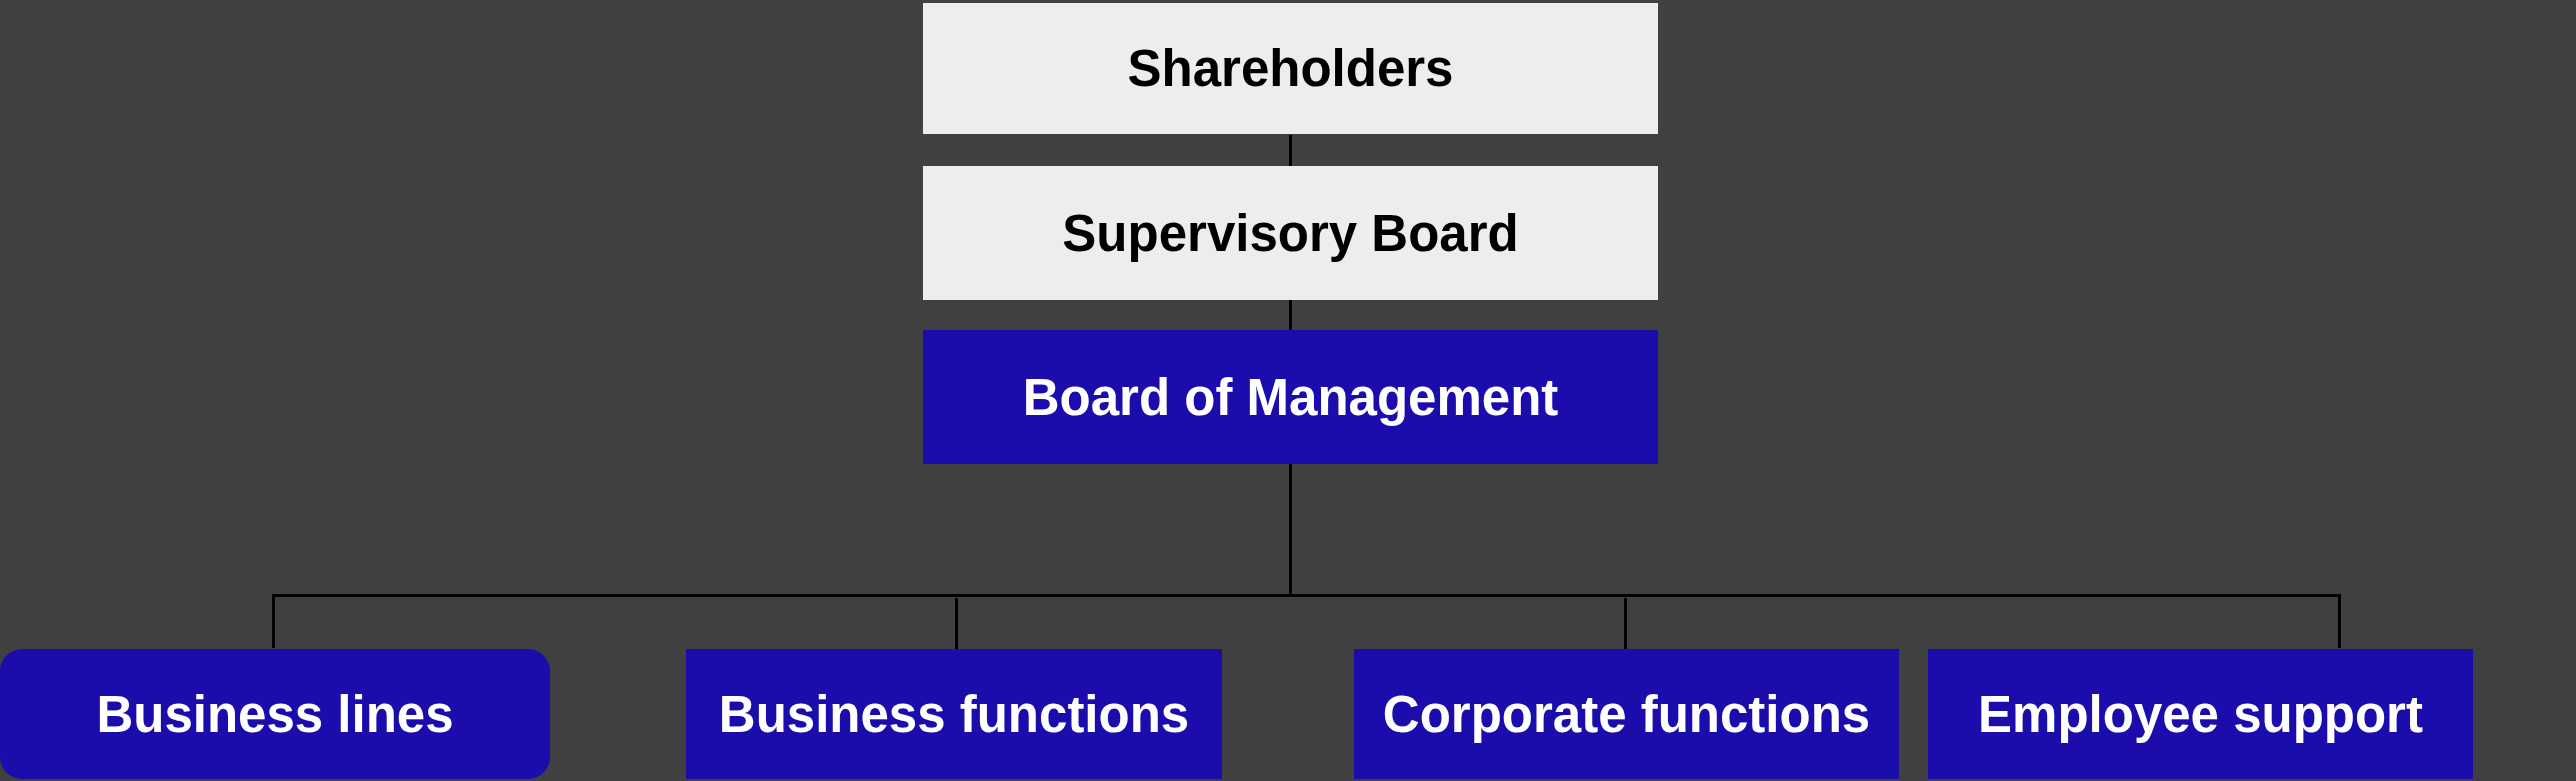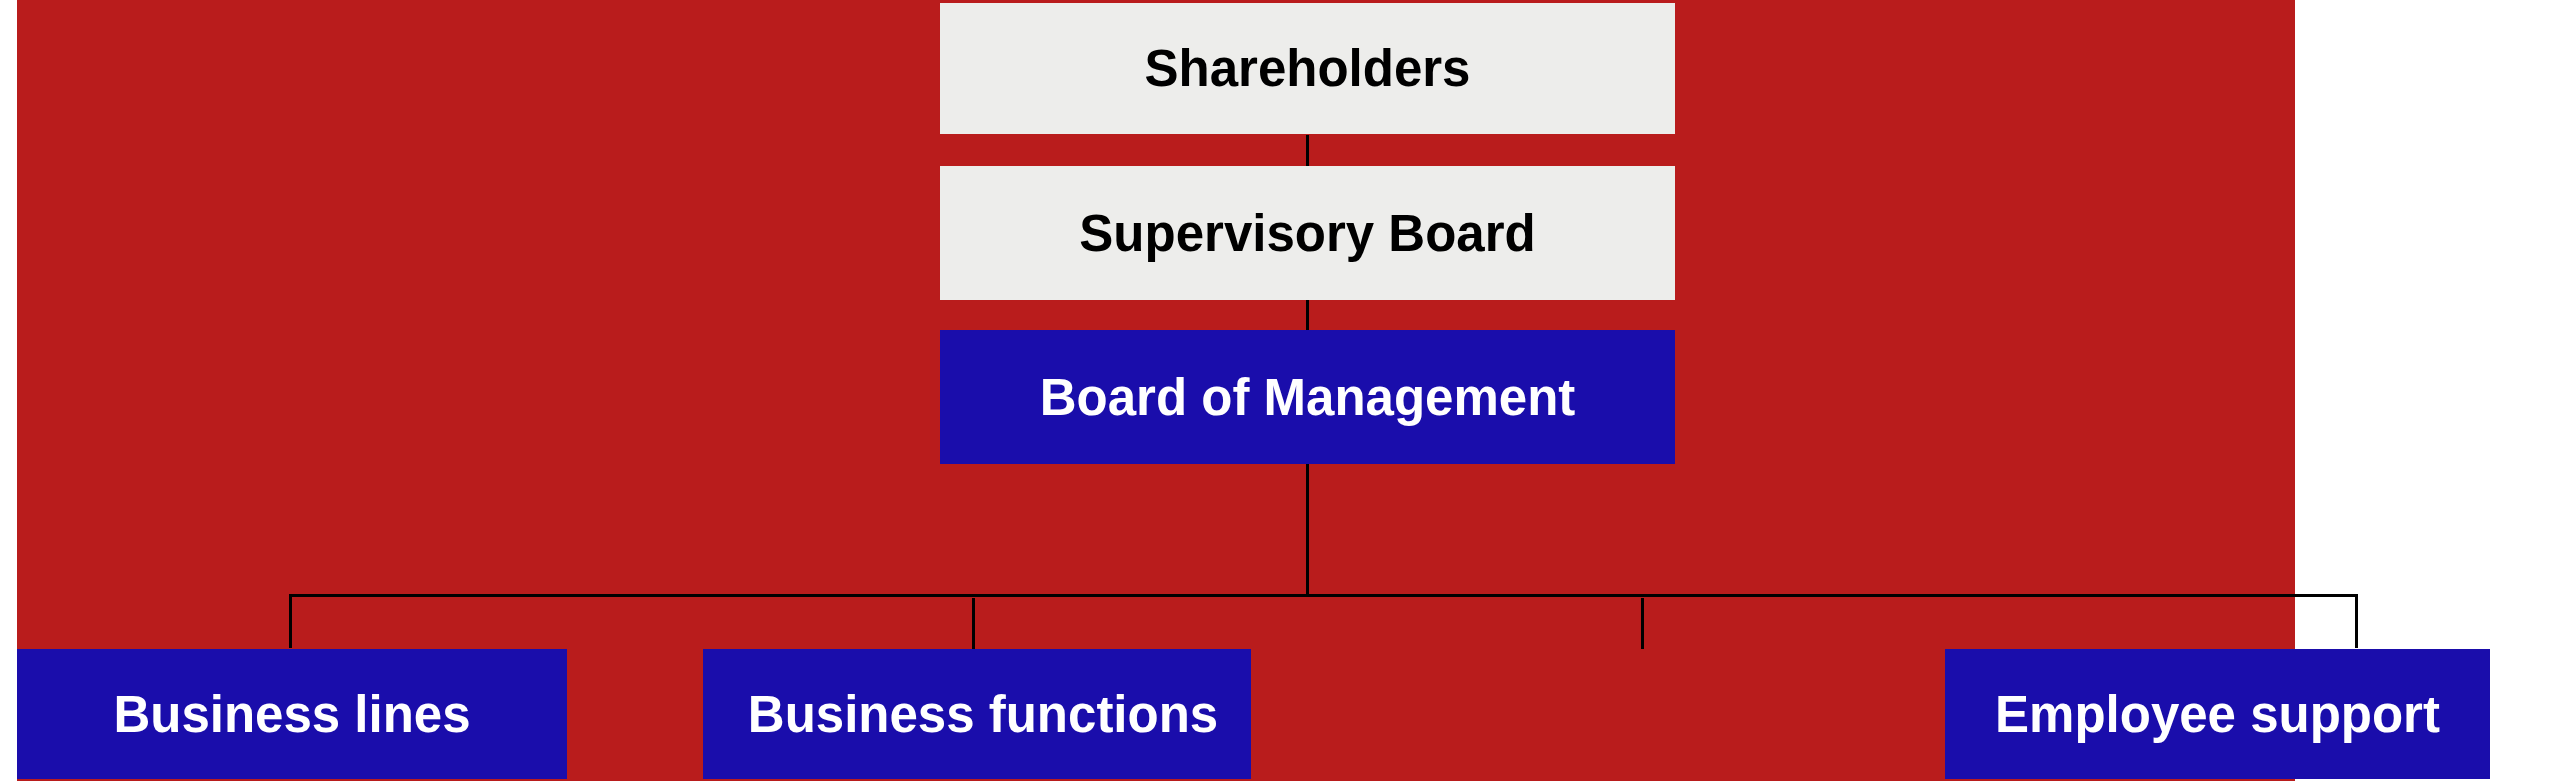--- a/index.html
+++ b/index.html
@@ -6,24 +6,23 @@
     margin: 0;
     padding: 0;
     background: #ffffff;
     width: 2576px;
     height: 782px;
     overflow: hidden;
     font-family: "Liberation Sans", sans-serif;
   }
   #canvas {
     position: relative;
-    width: 2278px;
+    width: 2576px;
     height: 782px;
-    background: #b91c1c;
-    margin-left: 17px;
+    background: #404040;
   }
   .node {
     position: absolute;
     display: flex;
     align-items: center;
     justify-content: center;
     font-weight: 700;
     font-size: 51px;
     letter-spacing: 0px;
     white-space: nowrap;
@@ -41,22 +40,22 @@
     position: absolute;
     background: var(--connector, #000000);
   }
 
   
   #node-shareholders        { left: 923px; top: 3.4px;   width: 735px; height: 131px; }
   #node-supervisory-board   { left: 923px; top: 166px; width: 735px; height: 134px; align-items: center; }
   #node-board-of-management { left: 923px; top: 330px; width: 735px; height: 134px; text-align: right; }
 
   
-  #node-business-lines      { left: 0px;    top: 649px; width: 550px; height: 130px; }
-  #node-business-functions  { left: 686px; top: 649px; width: 536px; height: 130px; padding-left: 12px; }
+  #node-business-lines      { left: 0px;    top: 649px; width: 550px; height: 130px; border-radius: 22px; }
+  #node-business-functions  { left: 686px; top: 649px; width: 536px; height: 130px; }
   #node-corporate-functions { left: 1354px; top: 649px; width: 545px; height: 130px; }
   #node-employee-support    { left: 1928px; top: 649px; width: 545px; height: 130px; }
 
   
   #conn-shareholders-supervisory { left: 1289px; top: 135px; width: 3.4px; height: 31px; }
   #conn-supervisory-board        { left: 1289px; top: 300px; width: 3.4px; height: 30px; }
   #conn-board-trunk              { left: 1289px; top: 464px; width: 3.4px; height: 131px; }
   #conn-branch-rail              { left: 272px;  top: 594px; width: 2069px; height: 3.4px; }
   #conn-drop-business-lines      { left: 272px;  top: 594px; width: 3.4px; height: 54px; }
   #conn-drop-business-functions  { left: 955px; top: 598px; width: 2.7px; height: 51px; }
@@ -92,19 +91,22 @@
   <div id="conn-drop-employee-support" class="connector"></div>
 
   <div id="node-business-lines" class="node blue">
     <span>Business lines</span>
   </div>
 
   <div id="node-business-functions" class="node blue">
     <span>Business functions</span>
   </div>
 
+  <div id="node-corporate-functions" class="node blue">
+    <span>Corporate functions</span>
+  </div>
 
   <div id="node-employee-support" class="node blue">
     <span>Employee support</span>
   </div>
 
 </div>
 
 
 </body></html>

